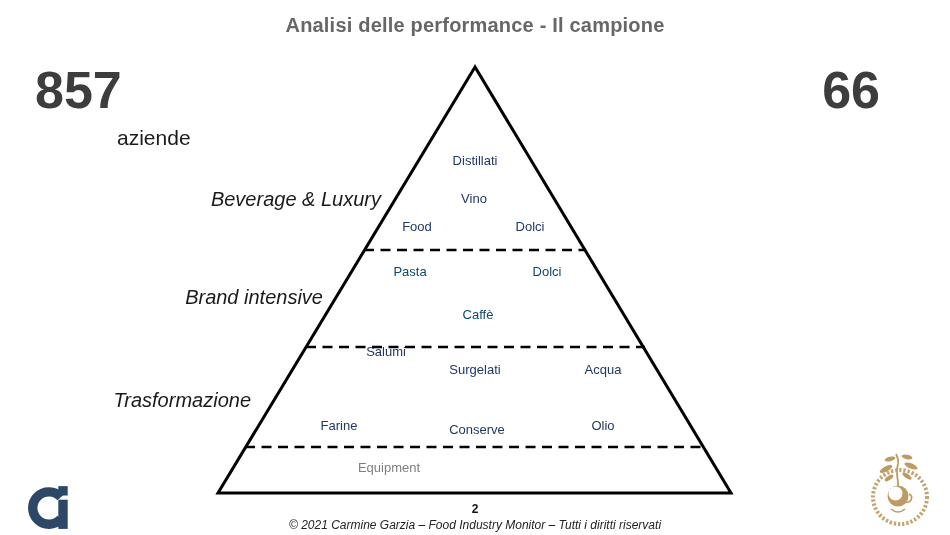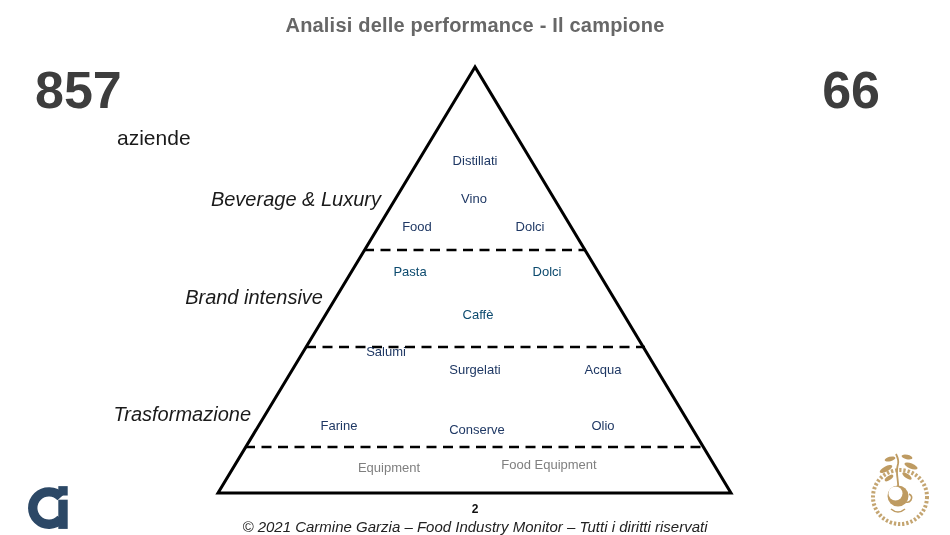--- a/index.html
+++ b/index.html
@@ -32,21 +32,21 @@
   .tier-name{
     position:absolute;transform:translateX(-100%);white-space:nowrap;
     font-size:20px;font-style:italic;color:#1a1a1a;line-height:1;
   }
   .page-number{
     position:absolute;top:502px;left:0;width:100%;text-align:center;
     font-size:12px;font-weight:bold;color:#111;
   }
   .copyright{
     position:absolute;top:518px;left:0;width:100%;text-align:center;
-    font-size:15px;font-style:italic;color:#222;
+    font-size:12px;font-style:italic;color:#222;
   }
   .logo-ci{position:absolute;left:27px;top:483px;}
   .logo-emblem{position:absolute;left:862px;top:450px;}
 </style>
 </head>
 <body>
 
 <div class="slide">
 
   <div class="title">Analisi delle performance - Il campione</div>
@@ -73,25 +73,24 @@
   <div class="lbl red" style="left:478px;top:308px;">Caffè</div>
 
   <div class="lbl navy" style="left:342px;top:345px;margin-left:44px;">Salumi</div>
   <div class="lbl navy" style="left:475px;top:363px;">Surgelati</div>
   <div class="lbl navy" style="left:603px;top:363px;">Acqua</div>
   <div class="lbl navy" style="left:339px;top:419px;">Farine</div>
   <div class="lbl navy" style="left:477px;top:423px;">Conserve</div>
   <div class="lbl navy" style="left:603px;top:419px;">Olio</div>
 
   <div class="lbl gray" style="left:389px;top:461px;">Equipment</div>
-  <div class="lbl gray" style="left:549px;top:458px;">Food Equipment</div>
 
   <div class="tier-name" style="left:381px;top:189px;">Beverage &amp; Luxury</div>
   <div class="tier-name" style="left:323px;top:287px;">Brand intensive</div>
-  <div class="tier-name" style="left:251px;top:404px;">Trasformazione</div>
+  <div class="tier-name" style="left:251px;top:390px;">Trasformazione</div>
 
   <div class="page-number">2</div>
   <div class="copyright">© 2021 Carmine Garzia – Food Industry Monitor – Tutti i diritti riservati</div>
 
   <svg class="logo-ci" width="48" height="48" viewBox="0 0 46 46">
     <path d="M 32.5 34.4 A 15.5 15.5 0 1 1 32.5 13.6" fill="none" stroke="#2C4866" stroke-width="9"></path>
     <rect x="30" y="3" width="9" height="9" fill="#2C4866"></rect>
     <rect x="30" y="16" width="9" height="28" fill="#2C4866"></rect>
   </svg>
 

